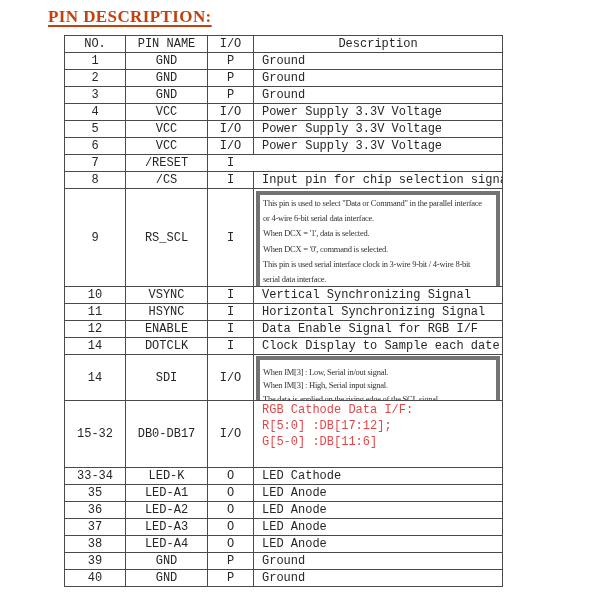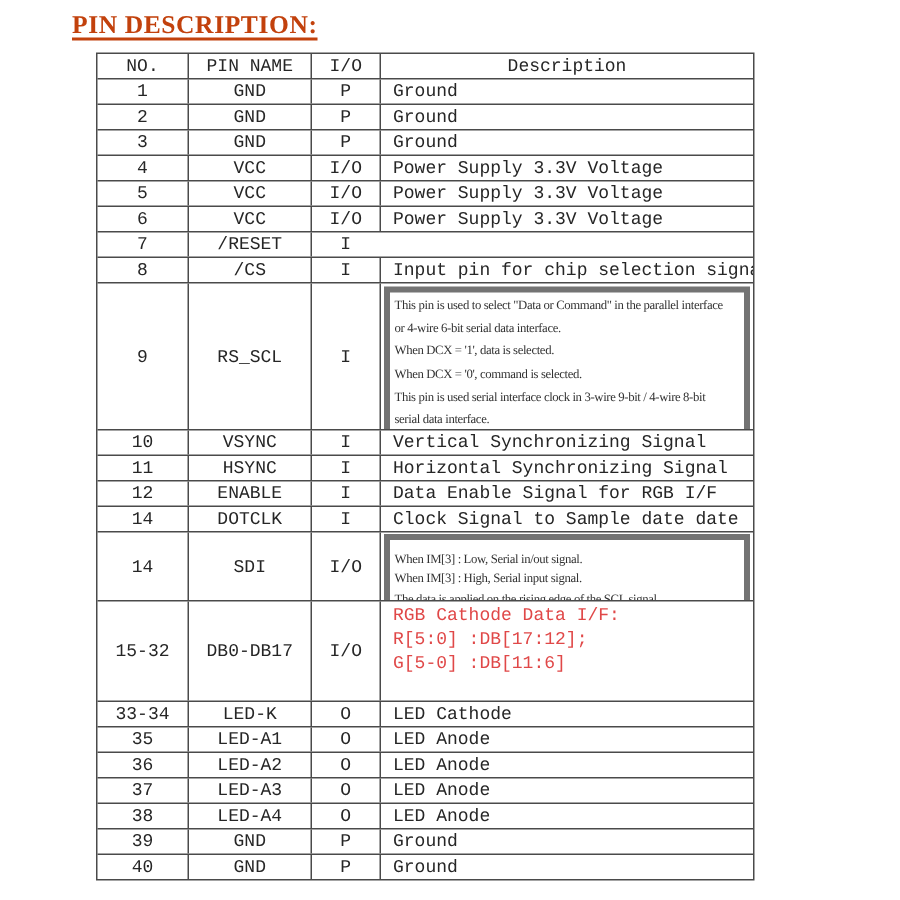--- a/index.html
+++ b/index.html
@@ -161,21 +161,21 @@
     <div class="cn">12</div>
     <div class="cp">ENABLE</div>
     <div class="ci">I</div>
     <div class="cd">Data Enable Signal for RGB I/F</div>
   </div>
 
   <div class="tr">
     <div class="cn">14</div>
     <div class="cp">DOTCLK</div>
     <div class="ci">I</div>
-    <div class="cd">Clock Signal to Sample date date</div>
+    <div class="cd">Clock Display to Sample each date</div>
   </div>
 
   <div class="tr tall14">
     <div class="cn">14</div>
     <div class="cp">SDI</div>
     <div class="ci">I/O</div>
     <div class="cd block">
       <div class="descbox">
         <div>When IM[3] : Low, Serial in/out signal.</div>
         <div>When IM[3] : High, Serial input signal.</div>

